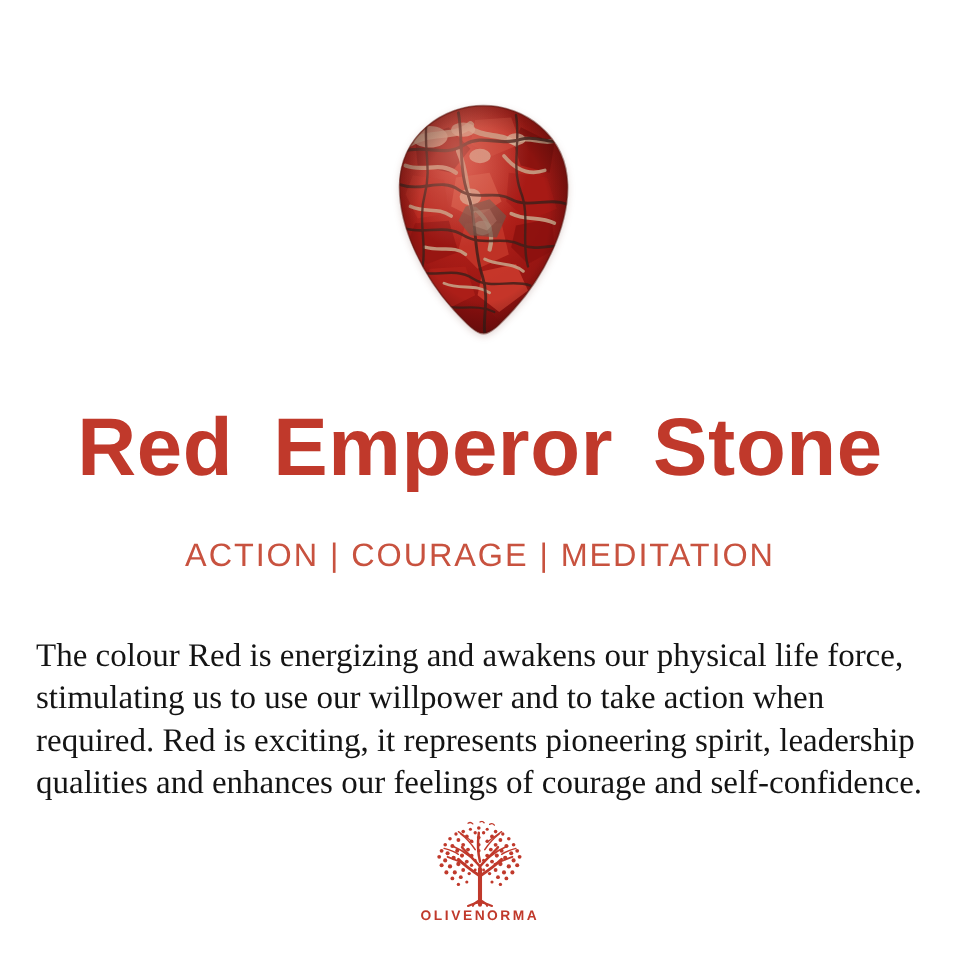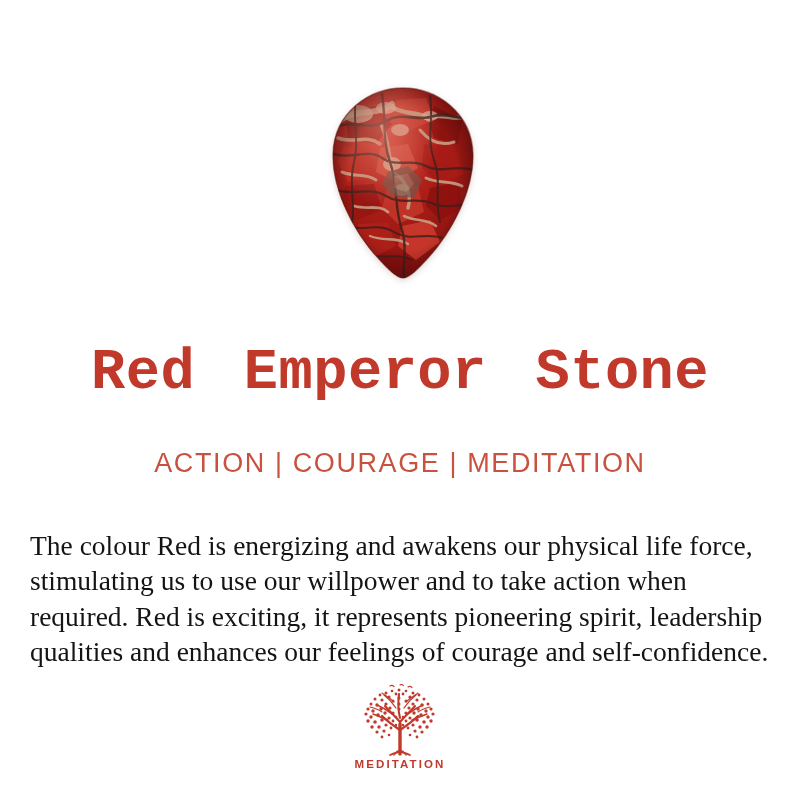--- a/index.html
+++ b/index.html
@@ -40,23 +40,23 @@
     filter: drop-shadow(0 2px 3px rgba(90, 20, 10, 0.18));
   }
 
   
   .title {
     position: absolute;
     top: 342px;
     left: 0;
     width: 800px;
     text-align: center;
-    font-family: Liberation Mono, monospace;
+    font-family: Liberation Sans, sans-serif;
     font-weight: bold;
-    font-size: 57px;
+    font-size: 68px;
     line-height: 62px;
     letter-spacing: 0.5px;
     word-spacing: 14px;
     color: #c0392b;
     white-space: nowrap;
   }
 
   
   .subtitle {
     position: absolute;
@@ -334,16 +334,16 @@
         <circle cx="44" cy="41" r="1.2"></circle>
           <circle cx="51" cy="41" r="1.2"></circle>
       </g>
 
       <g stroke="#c0392b" fill="none" stroke-width="1.1" stroke-linecap="round">
         <path d="M38 2 C 39.5 1, 41 1.4, 42 2.6"></path>
         <path d="M56 3 C 57.5 2, 59 2.4, 60 3.6"></path>
         <path d="M48 1 C 49.2 0.2, 50.6 0.6, 51.4 1.6"></path>
       </g>
     </svg>
-    <div class="logo-word">MEDITATION</div>
+    <div class="logo-word">OLIVENORMA</div>
   </div>
 
 </div>
 
 </body></html>

